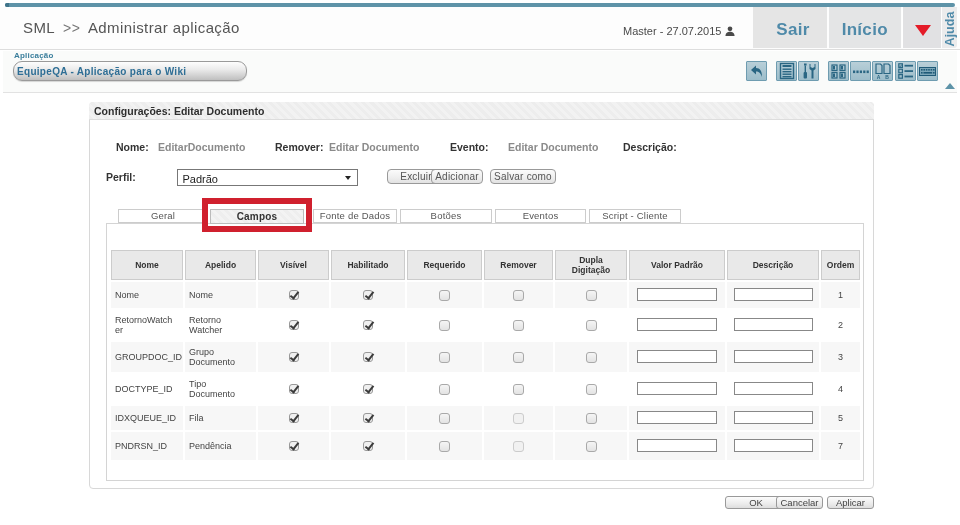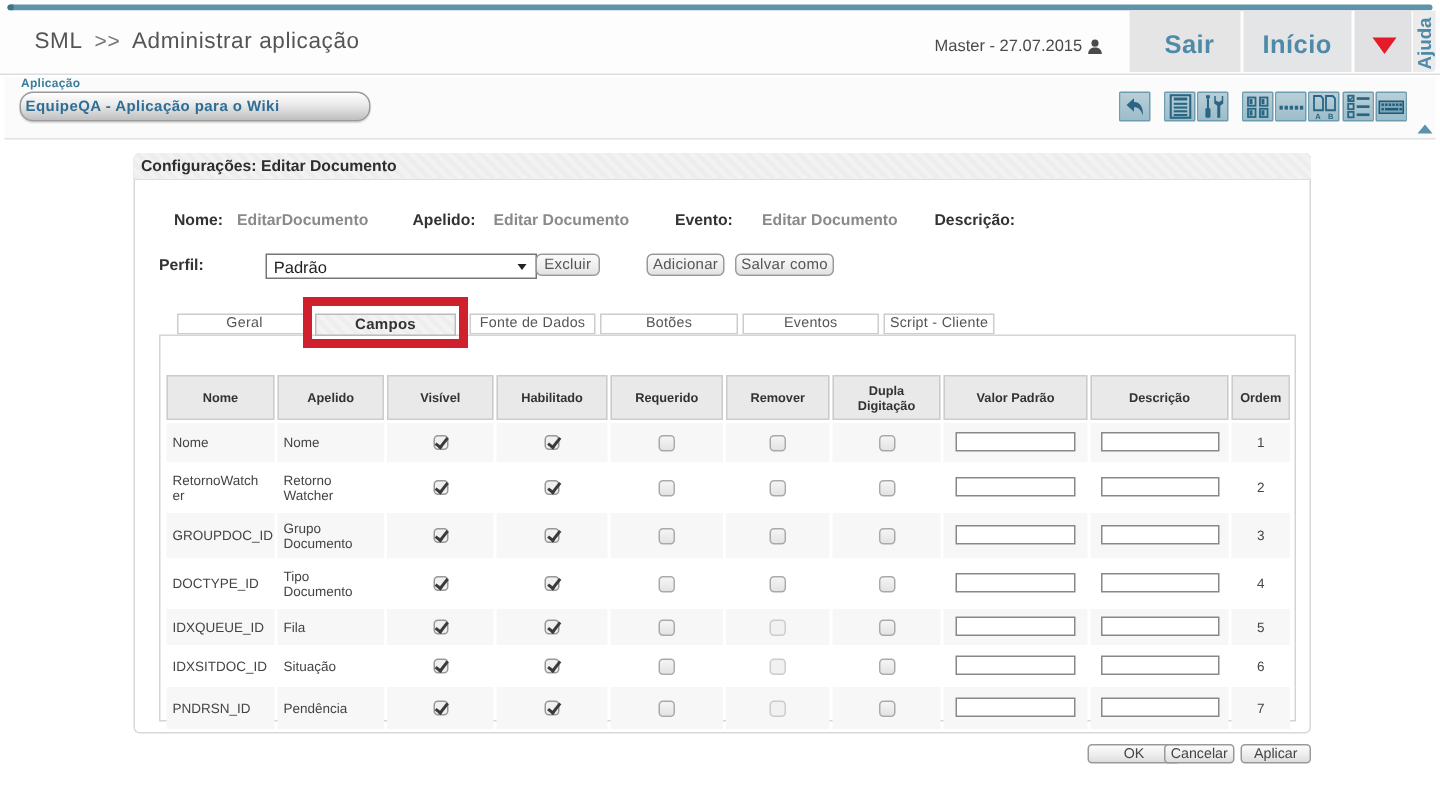--- a/index.html
+++ b/index.html
@@ -167,39 +167,39 @@
     </g>
   </svg>
 <div class="abs" id="uptri"></div>
 
 <div class="abs" id="panel"></div>
 <div class="abs" id="phead">
     <span>Configurações: Editar Documento</span>
   </div>
 <div class="abs flabel" style="left:116px">Nome:</div>
 <div class="abs fvalue" style="left:158px">EditarDocumento</div>
-<div class="abs flabel" style="left:275px">Apelido:</div>
+<div class="abs flabel" style="left:275px">Remover:</div>
 <div class="abs fvalue" style="left:329px">Editar Documento</div>
 <div class="abs flabel" style="left:450px">Evento:</div>
 <div class="abs fvalue" style="left:508px">Editar Documento</div>
 <div class="abs flabel" style="left:623px">Descrição:</div>
 <div class="abs" id="perfil">Perfil:</div>
 <div class="abs" id="select">
     <span class="txt">Padrão</span>
     <span class="arr"></span>
   </div>
-<div class="btn" style="left:357px;top:169px;width:43px">Excluir</div>
+<div class="btn" style="left:387px;top:169px;width:58px">Excluir</div>
 <div class="btn" style="left:431px;top:169px;width:52px">Adicionar</div>
 <div class="btn" style="left:490px;top:169px;width:66px">Salvar como</div>
 
 <div class="tab" style="left:118px;width:90px">Geral</div>
 <div class="tab" style="left:313px;width:84px">Fonte de Dados</div>
 <div class="tab" style="left:400px;width:92px">Botões</div>
 <div class="tab" style="left:495px;width:91px">Eventos</div>
-<div class="tab" style="left:589px;width:74px">Script - Cliente</div>
+<div class="tab" style="left:589px;width:92px">Script - Cliente</div>
 <div class="abs" id="tbox"></div>
 <div class="abs" id="redbox"></div>
 <div class="abs" id="tabcampos">Campos</div>
 <table>
 <colgroup>
       <col style="width:72px">
       <col style="width:71px">
       <col style="width:71px">
       <col style="width:74px">
       <col style="width:75px">
@@ -275,32 +275,20 @@
         <td>Fila</td>
         <td class="c"><span class="cbc"></span></td>
         <td class="c"><span class="cbc"></span></td>
         <td class="c"><span class="cb"></span></td>
         <td class="c"><span class="cbd"></span></td>
         <td class="c"><span class="cb"></span></td>
         <td class="c"><span class="ti"></span></td>
         <td class="c"><span class="ti2"></span></td>
         <td class="c">5</td>
       </tr>
-<tr class="even" style="height:24px">
-        <td>IDXSITDOC_ID</td>
-        <td>Situação</td>
-        <td class="c"><span class="cbc"></span></td>
-        <td class="c"><span class="cbc"></span></td>
-        <td class="c"><span class="cb"></span></td>
-        <td class="c"><span class="cbd"></span></td>
-        <td class="c"><span class="cb"></span></td>
-        <td class="c"><span class="ti"></span></td>
-        <td class="c"><span class="ti2"></span></td>
-        <td class="c">6</td>
-      </tr>
 <tr class="odd" style="height:28px">
         <td>PNDRSN_ID</td>
         <td>Pendência</td>
         <td class="c"><span class="cbc"></span></td>
         <td class="c"><span class="cbc"></span></td>
         <td class="c"><span class="cb"></span></td>
         <td class="c"><span class="cbd"></span></td>
         <td class="c"><span class="cb"></span></td>
         <td class="c"><span class="ti"></span></td>
         <td class="c"><span class="ti2"></span></td>

